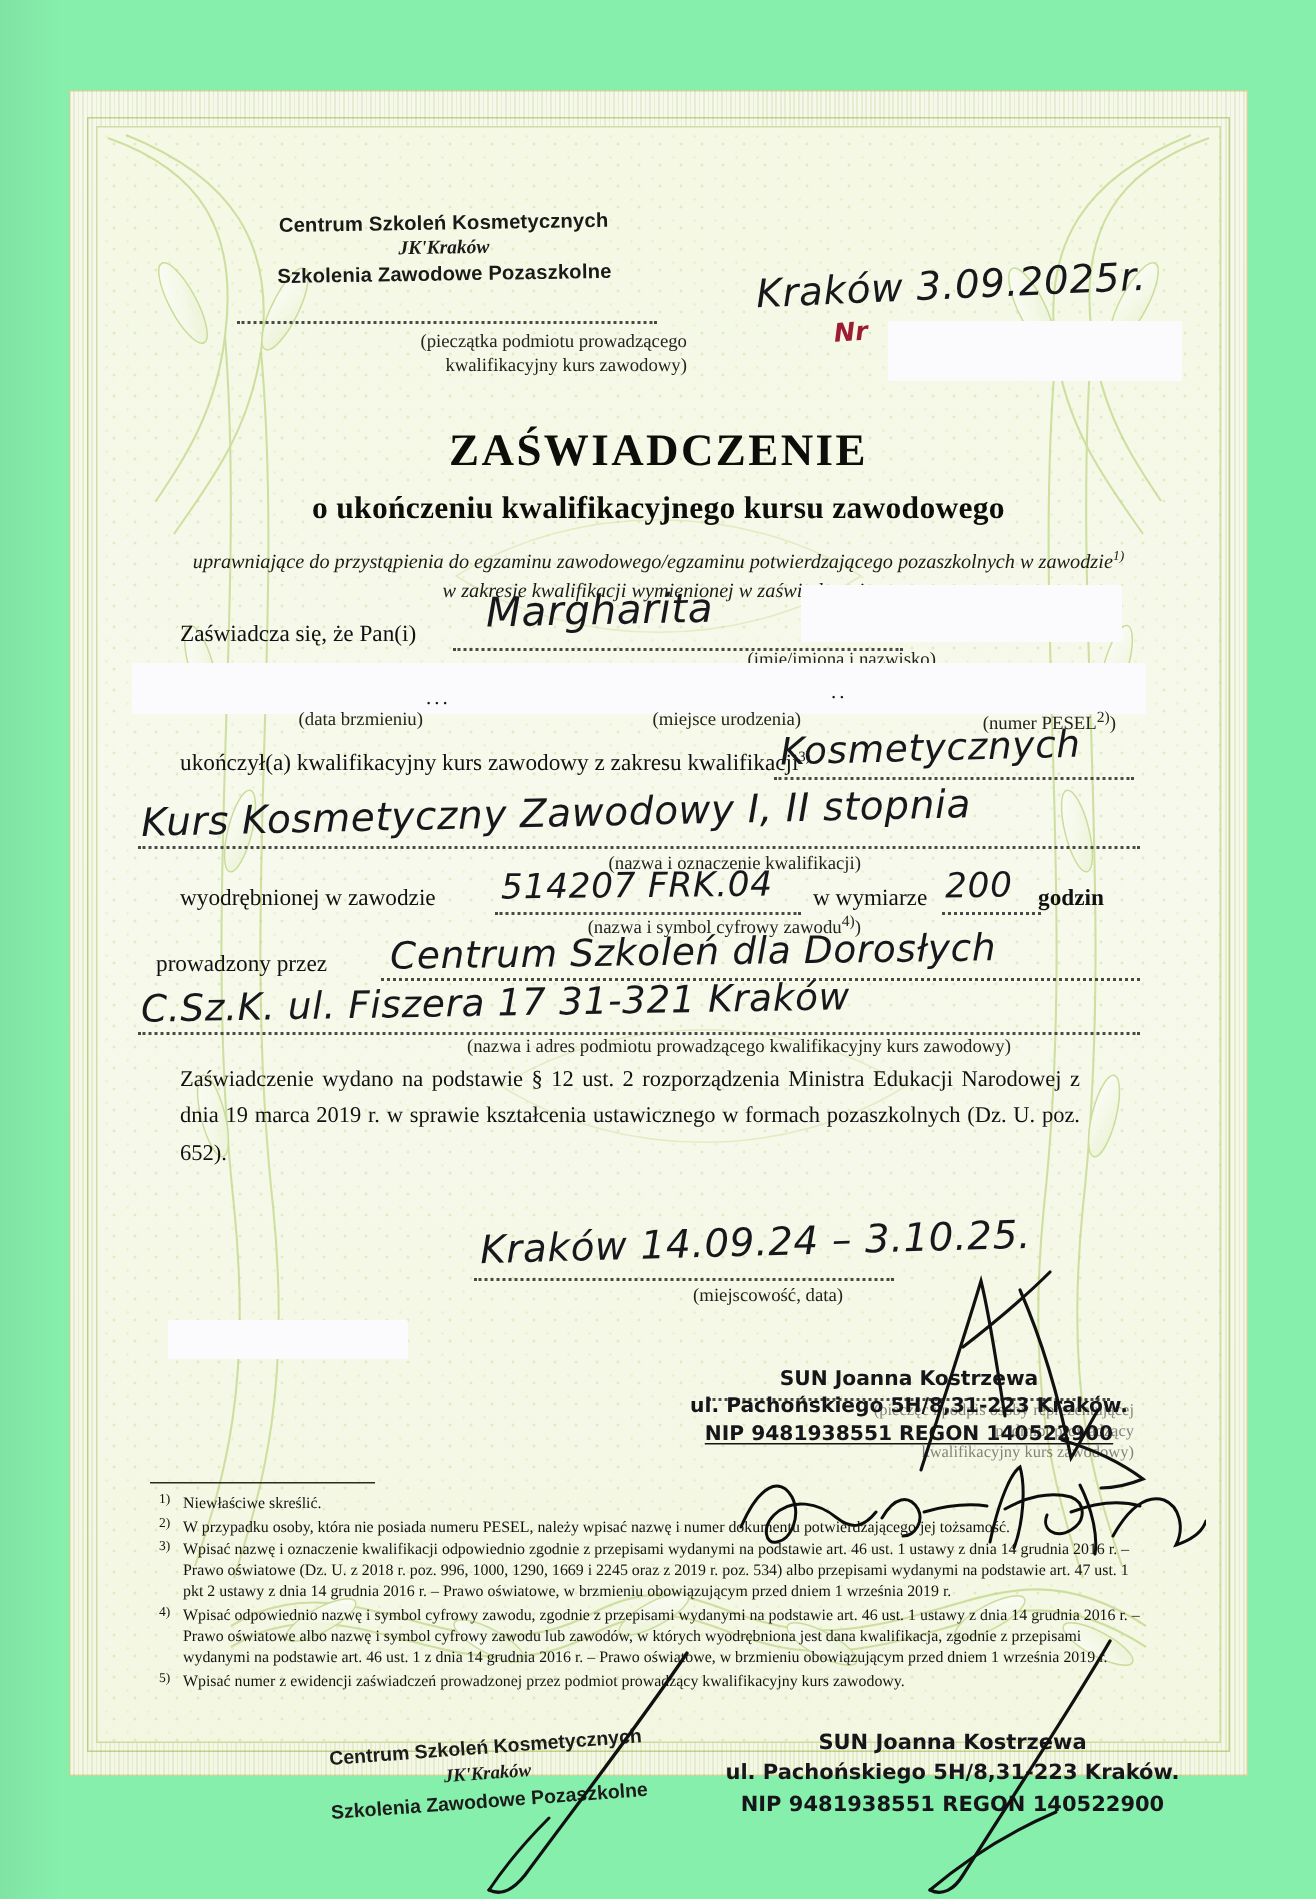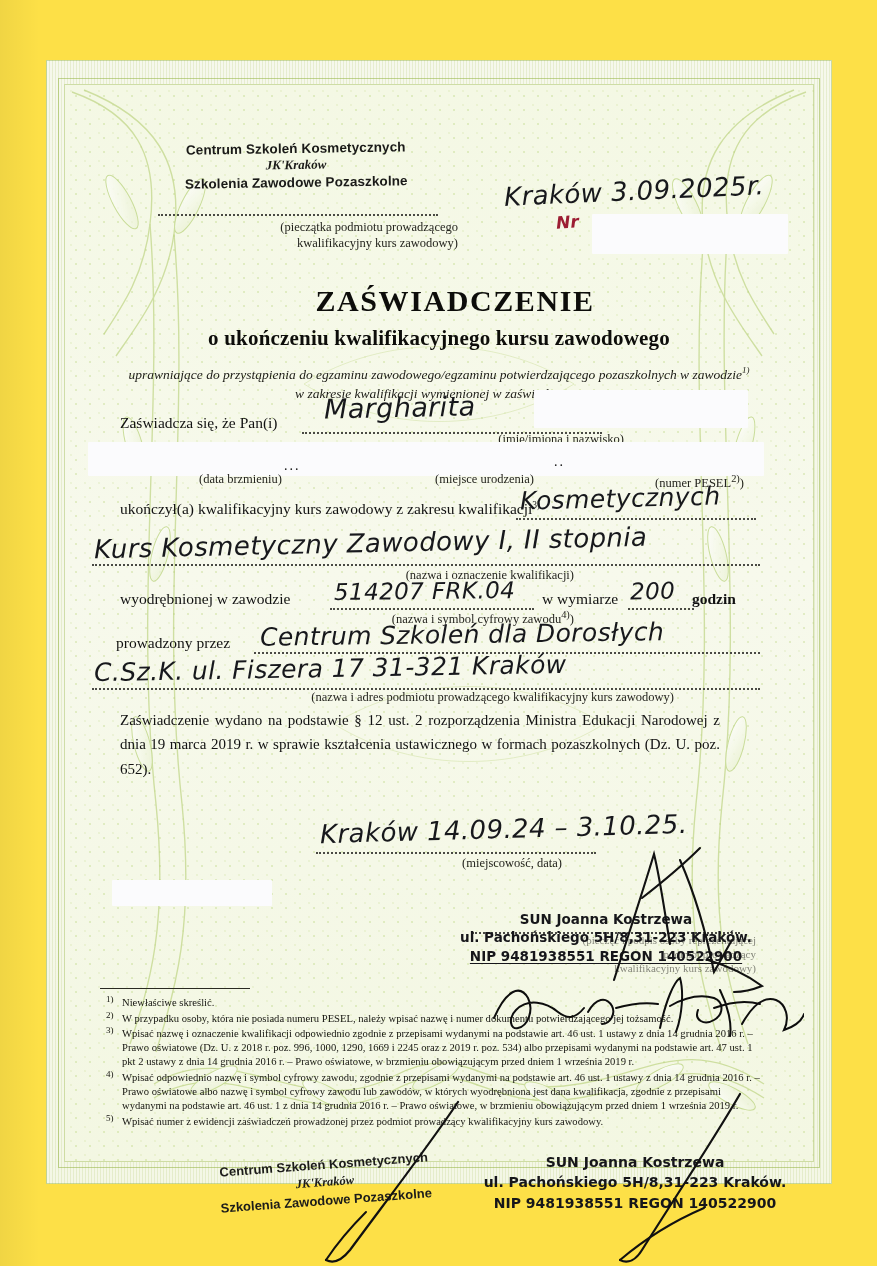--- a/index.html
+++ b/index.html
@@ -4,21 +4,21 @@
 <title>Zaswiadczenie</title>
 <style>
   html,body{margin:0;padding:0;}
   body{
     width:877px;height:1266px;
     background:#ffffff;
     font-family:"Liberation Serif", serif;
     overflow:hidden;
     position:relative;
   }
-  .page{position:absolute;inset:0;background:#fde047;}
+  .page{position:absolute;inset:0;background:#86efac;}
 
   
   .cert-outer{
     position:absolute;left:46px;top:60px;width:786px;height:1124px;
     background:
       repeating-linear-gradient(90deg,
         rgba(150,180,60,.16) 0px, rgba(150,180,60,.16) 1px,
         rgba(255,255,255,0) 1px, rgba(255,255,255,0) 3px),
       linear-gradient(180deg,#f6f8ec 0%,#f4f7e6 100%);
     box-shadow:inset 0 0 0 1px rgba(150,180,70,.45);
@@ -82,21 +82,21 @@
   .dots-line{
     position:absolute;border-bottom:2px dotted #4a4a44;height:0;
   }
   .caption{
     position:absolute;text-align:right;font-size:12.5px;
     font-family:"Liberation Serif", serif;color:#24241e;line-height:1.25;
   }
 
   
   .title-main{
-    position:absolute;left:16px;top:200px;width:750px;text-align:center;
+    position:absolute;left:0;top:200px;width:750px;text-align:center;
     font-size:30px;font-weight:700;letter-spacing:1.6px;color:#0d0d0a;
   }
   .title-sub{
     position:absolute;left:0;top:242px;width:750px;text-align:center;
     font-size:21px;font-weight:700;color:#0d0d0a;letter-spacing:.2px;
   }
   .title-note{
     position:absolute;left:30px;top:280px;width:690px;text-align:center;
     font-size:13.5px;font-style:italic;line-height:1.45;color:#1b1b15;
   }
@@ -270,21 +270,21 @@
     <div class="dots-line" style="left:266px;top:524px;width:204px;"></div>
     <div class="hand hwf" style="left:270px;top:494px;font-size:23px;transform:rotate(-0.6deg);">514207   FRK.04</div>
     <div class="lbl" style="left:478px;top:506px;">w wymiarze</div>
     <div class="dots-line" style="left:564px;top:524px;width:66px;"></div>
     <div class="hand hwf" style="left:566px;top:494px;font-size:23px;transform:rotate(-1deg);">200</div>
     <div class="lbl" style="left:628px;top:506px;font-weight:bold;">godzin</div>
     <div class="caption" style="left:230px;top:524px;width:280px;">
       <span>(nazwa i symbol cyfrowy zawodu</span><sup>4)</sup><span>)</span>
     </div>
 
-    <div class="lbl" style="left:52px;top:550px;">prowadzony przez</div>
+    <div class="lbl" style="left:40px;top:550px;">prowadzony przez</div>
     <div class="dots-line" style="left:190px;top:568px;width:506px;"></div>
     <div class="hand hwf" style="left:196px;top:536px;font-size:25px;transform:rotate(-0.8deg);">Centrum Szkoleń dla Dorosłych</div>
 
     <div class="dots-line" style="left:28px;top:604px;width:668px;"></div>
     <div class="hand hwf" style="left:30px;top:570px;font-size:25px;transform:rotate(-1deg);">C.Sz.K. ul. Fiszera 17 31-321 Kraków</div>
     <div class="caption" style="left:110px;top:606px;width:500px;">(nazwa i adres podmiotu prowadzącego kwalifikacyjny kurs zawodowy)</div>
 
     <div class="legal">Zaświadczenie wydano na podstawie § 12 ust. 2 rozporządzenia Ministra Edukacji Narodowej z dnia 19 marca 2019 r. w sprawie kształcenia ustawicznego w formach pozaszkolnych (Dz. U. poz. 652).</div>
 
     <div class="dots-line" style="left:252px;top:768px;width:280px;"></div>

